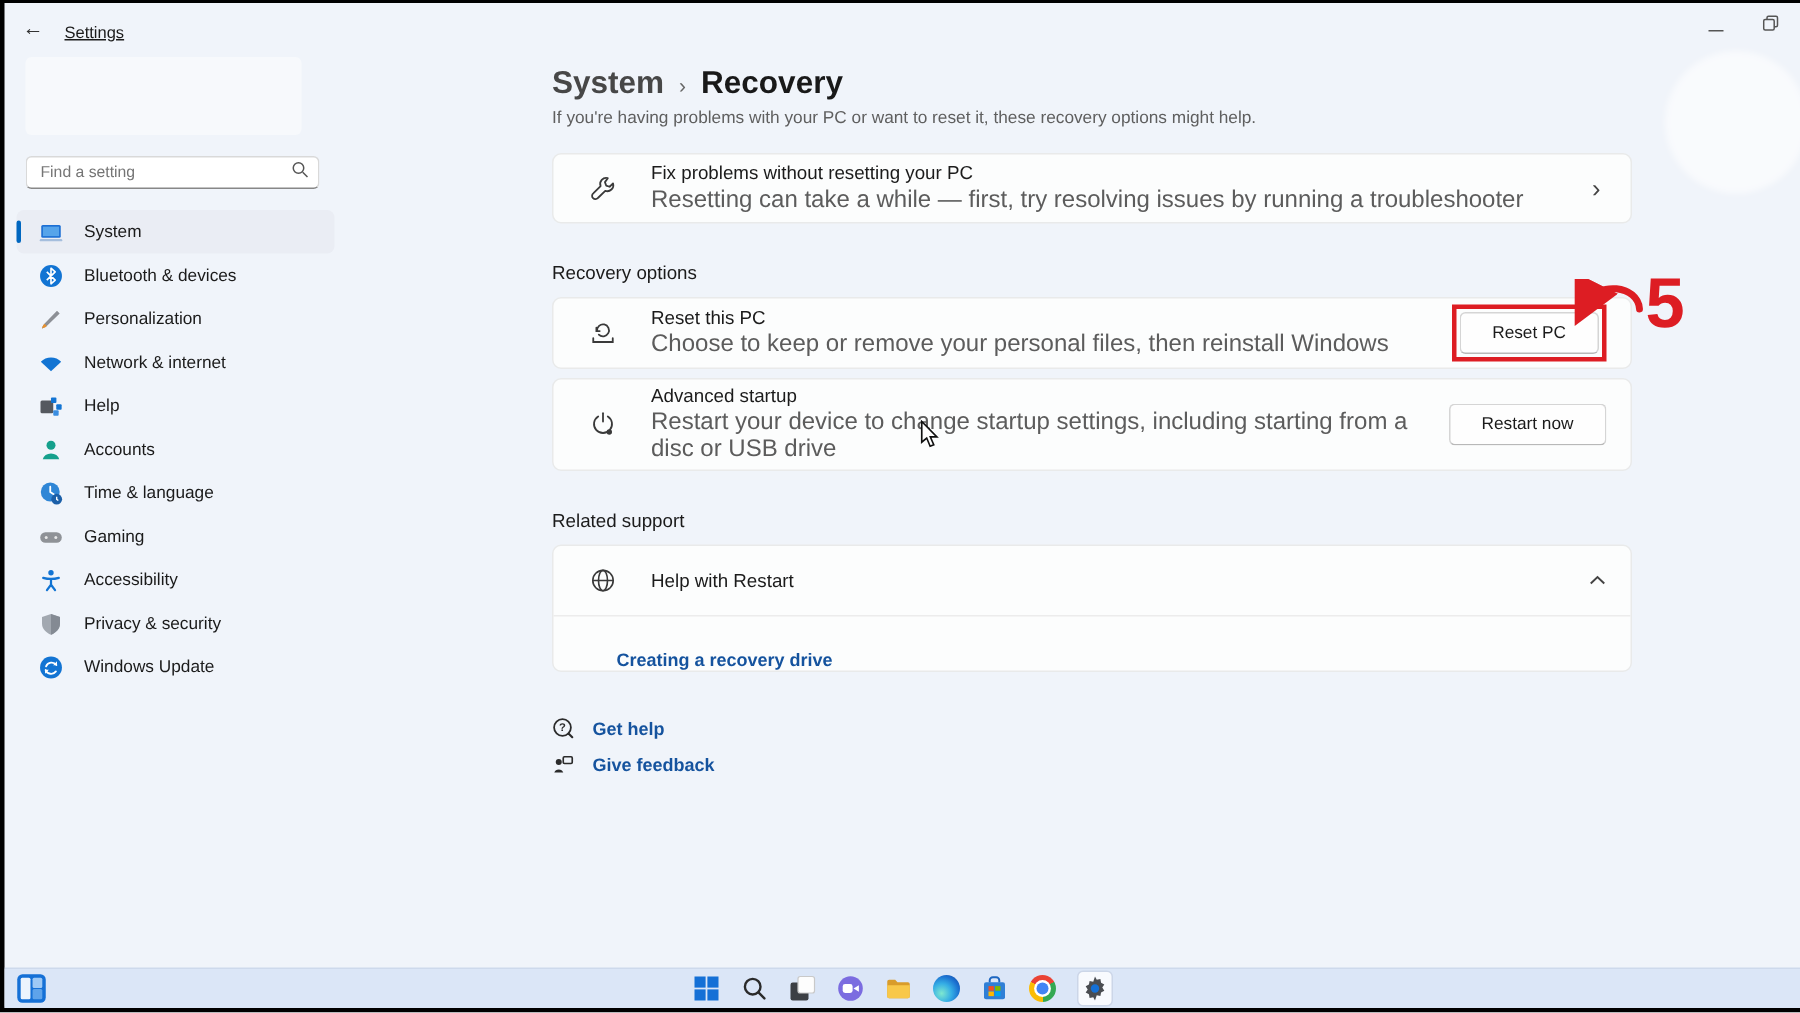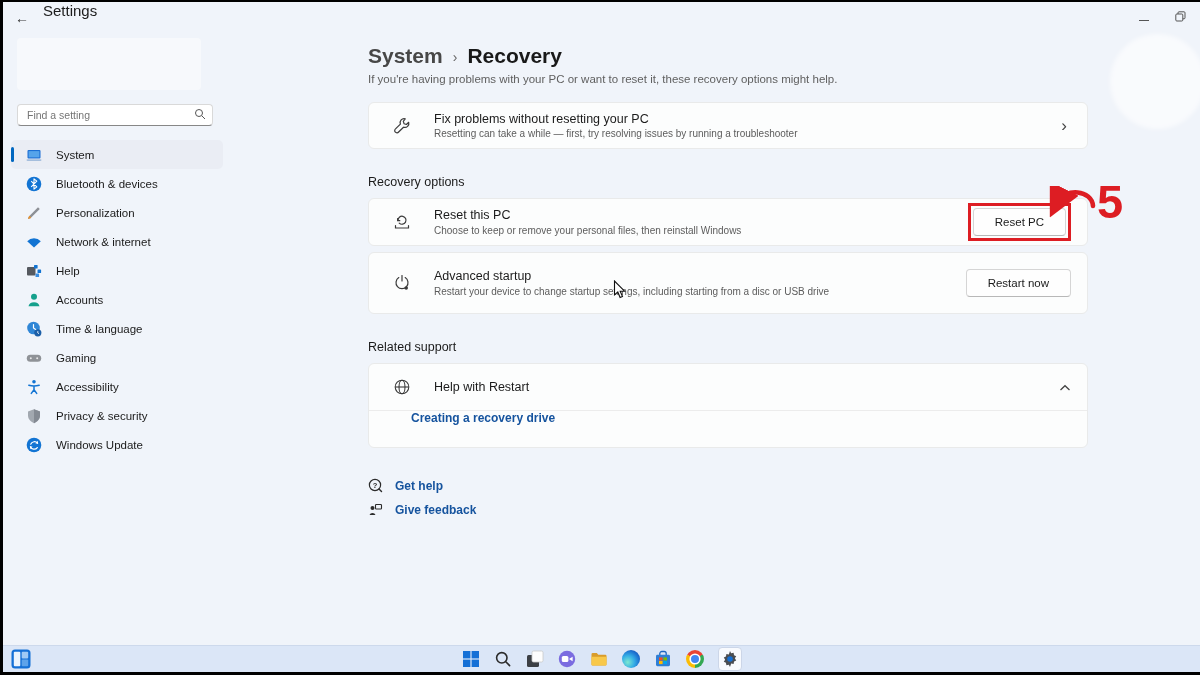--- a/index.html
+++ b/index.html
@@ -3,21 +3,21 @@
 <meta charset="utf-8">
 <style>
   * { margin:0; padding:0; box-sizing:border-box; }
   html,body { width:1200px; height:675px; font-family:"Liberation Sans", sans-serif; }
   .frame { position:relative; width:1200px; height:675px; background:#000; overflow:hidden; }
   .screen { position:absolute; left:3px; top:2px; right:0; bottom:3px; background:#f0f4fa; overflow:hidden; }
 
   
   .titlebar { position:absolute; left:0; top:0; right:0; height:32px; }
   .back-btn { position:absolute; left:12px; top:8px; font-size:14px; color:#333; cursor:pointer; }
-  .app-title { position:absolute; left:40px; top:0; font-size:15px; color:#1b1b1b; }
+  .app-title { position:absolute; left:40px; top:14px; font-size:11px; color:#1b1b1b;text-decoration:underline; }
   .win-controls { position:absolute; right:14px; top:6px; display:flex; gap:26px; align-items:center; }
   .min-btn { width:10px; border-top:1.6px solid #555; margin-top:6px; }
   .watermark { position:absolute; right:-5px; top:32px; width:95px; height:95px; border-radius:50%;
                background:rgba(255,255,255,0.6); filter:blur(2px); }
 
   
   .sidebar { position:absolute; left:0; top:32px; width:228px; bottom:28px; }
   .user-blur { position:absolute; left:14px; top:4px; width:184px; height:52px; background:#f7f9fc; border-radius:4px; }
   .search-box { position:absolute; left:14px; top:70px; width:196px; height:22px; background:#fff;
                 border:1px solid #d9d9d9; border-bottom:1px solid #878787; border-radius:4px;
@@ -40,36 +40,36 @@
   .crumb-sep { font-size:14px; color:#666; padding-top:2px; }
   .crumb-cur { font-size:21px; font-weight:700; color:#191919; }
   .page-desc { margin-top:5px; font-size:11.5px; color:#5f5f5f; }
 
   .card { background:#fcfdfd; border:1px solid #e9eaea; border-radius:6px; display:flex; align-items:center;
           padding:0 16px 0 23px; }
   .card-fix { margin-top:17px; height:47px; cursor:pointer; }
   .row-ico { width:20px; height:20px; margin-right:22px; flex:0 0 20px; }
   .row-text { flex:1; }
   .row-title { font-size:12.5px; color:#1b1b1b; }
-  .row-sub { font-size:10px; color:#5c5c5c; margin-top:2.5px; }
+  .row-sub { font-size:16px; color:#5c5c5c; margin-top:2.5px; }
   .chev-right { font-size:17px; color:#444; padding-right:4px; }
 
   .section-label { margin-top:26px; font-size:12.5px; font-weight:400; color:#1b1b1b; }
   .card-reset { margin-top:9px; height:48px; }
   .card-adv { margin-top:6px; height:62px; }
 
   .std-btn { font-family:"Liberation Sans", sans-serif; font-size:11.5px; color:#1b1b1b; background:#fefefe;
              border:1px solid #d5d5d5; border-bottom-color:#b8b8b8; border-radius:4px; padding:7px 21px;
              cursor:pointer; white-space:nowrap; }
   .annot-box { border:3px solid #dd1d23; padding:2px; }
 
   .card-help { margin-top:9px; flex-direction:column; align-items:stretch; padding:0; }
   .help-head { height:46px; display:flex; align-items:center; padding:0 16px 0 23px; cursor:pointer; }
   .help-divider { height:1px; background:#ececec; }
-  .help-body { height:36px; display:flex; align-items:flex-start; padding-left:42px; }
+  .help-body { height:36px; display:flex; align-items:flex-end; padding-left:42px; }
   .link { font-size:12px; font-weight:600; color:#15539e; cursor:pointer; }
 
   .footer-links { margin-top:30px; display:flex; flex-direction:column; gap:9px; }
   .flink { display:flex; align-items:center; gap:12px; cursor:pointer; }
   .flink-ico { width:15px; height:15px; flex:0 0 15px; }
 
   
   .annot-num { position:absolute; left:1094px; top:172px; font-size:47px; font-weight:800; color:#dd1d23;
                font-family:"Liberation Sans", sans-serif; }
   .annot-arrow { position:absolute; left:1044px; top:184px; }

